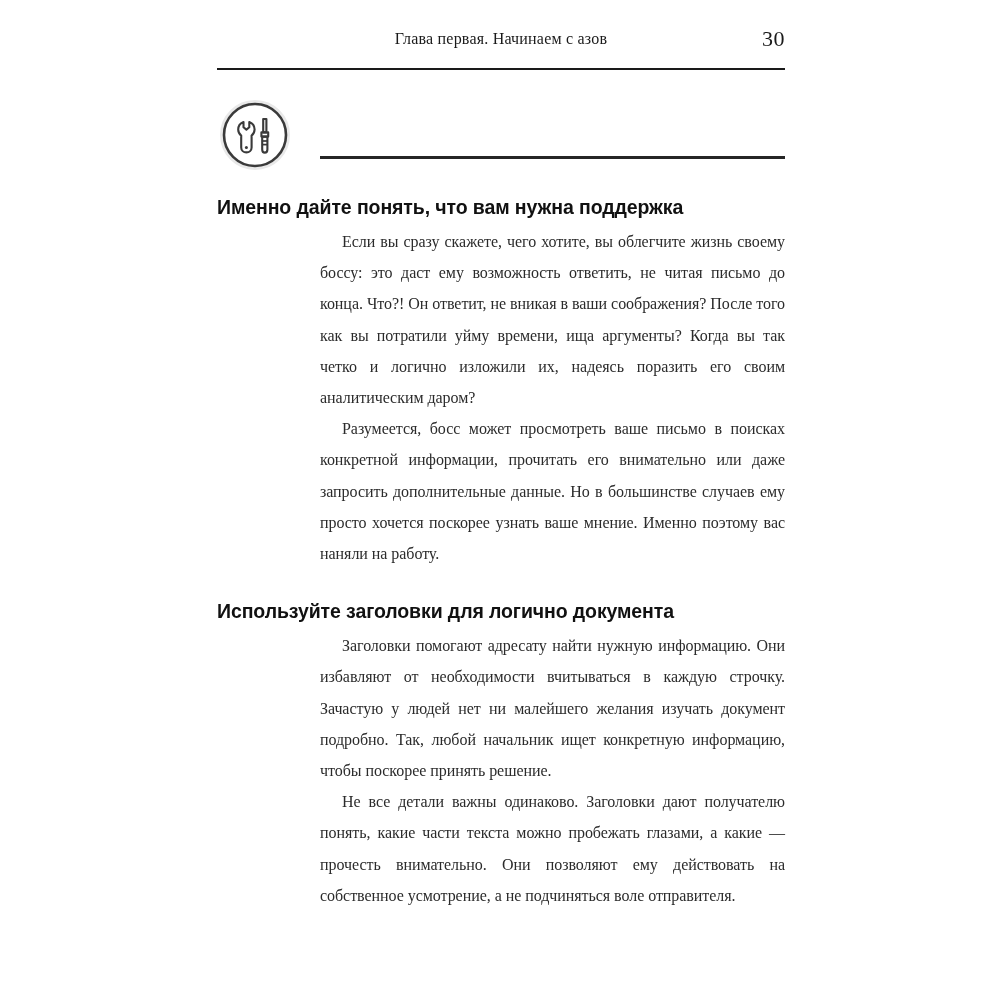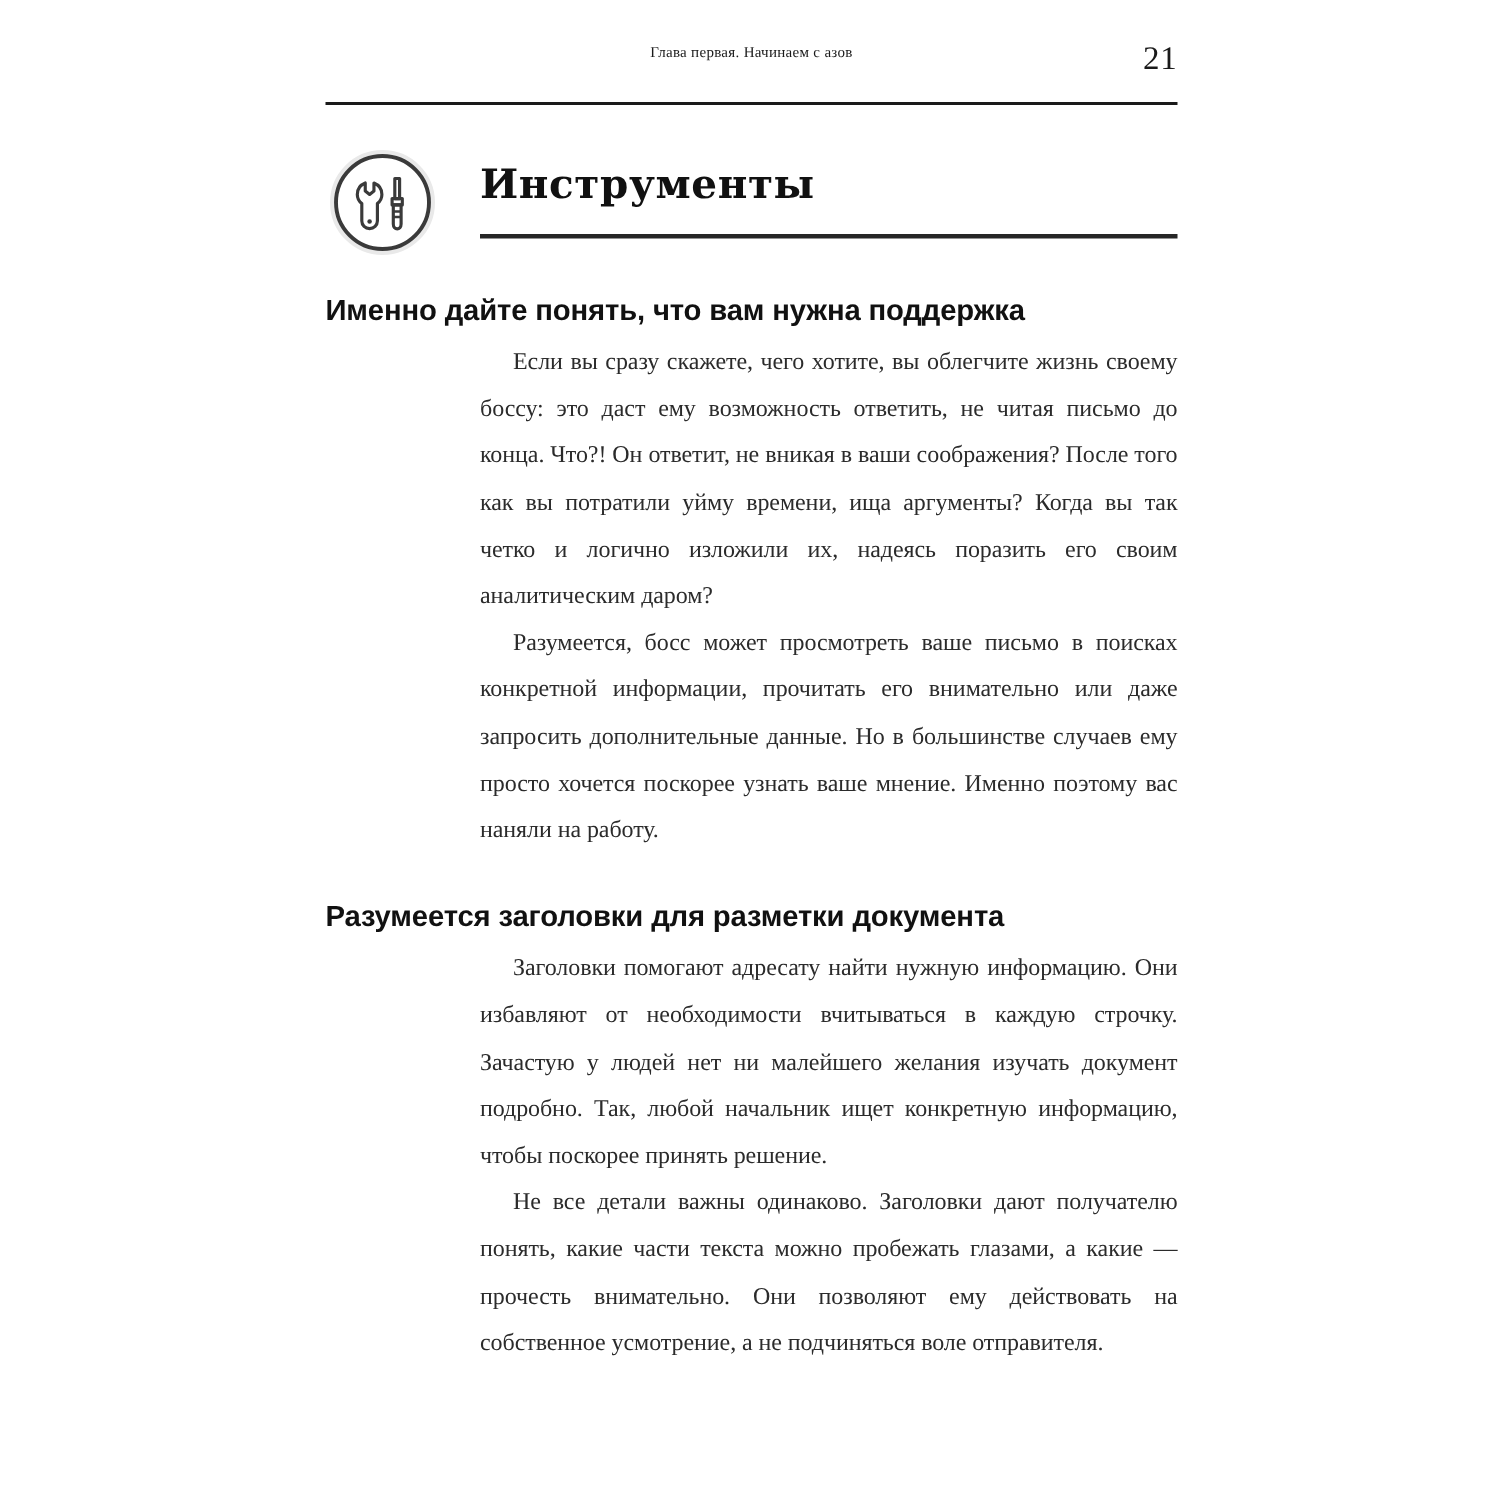--- a/index.html
+++ b/index.html
@@ -29,21 +29,21 @@
     left: 217px;
     top: 30px;
     width: 568px;
     height: 26px;
     display: flex;
     align-items: baseline;
     justify-content: center;
   }
   .running-head-title {
     font-family: "Liberation Serif", serif;
-    font-size: 10px;
+    font-size: 16px;
     color: #1a1a1a;
     letter-spacing: 0.2px;
     white-space: nowrap;
   }
   .page-number {
     position: absolute;
     right: 0;
     top: -4px;
     font-family: "Liberation Serif", serif;
     font-size: 22px;
@@ -134,21 +134,21 @@
   }
   .gap-before-sub  { height: 30px; }
 </style>
 </head>
 <body>
 
 <div class="page">
 
   <div class="running-head">
     <span class="running-head-title">Глава первая. Начинаем с азов</span>
-    <span class="page-number">21</span>
+    <span class="page-number">30</span>
   </div>
   <div class="head-rule"></div>
 
   <div class="section-head">
 
     <div class="badge">
       <svg width="72" height="72" viewBox="0 0 72 72" aria-hidden="true">
         <circle cx="36" cy="36" r="33.5" fill="#ffffff" stroke="#e9e9e9" stroke-width="3"></circle>
         <circle cx="36" cy="36" r="31" fill="none" stroke="#3a3a3a" stroke-width="2.6"></circle>
 
@@ -162,35 +162,34 @@
         <path d="M44.2 20.0 L47.4 20.0 L47.4 33.4 L44.2 33.4 Z" fill="none" stroke="#3a3a3a" stroke-width="2.1" stroke-linejoin="round"></path>
         <path d="M42.4 33.4 L49.2 33.4 L49.2 37.6 L42.4 37.6 Z" fill="none" stroke="#3a3a3a" stroke-width="2.1" stroke-linejoin="round"></path>
         <path d="M43.2 37.6 L48.4 37.6 L48.4 50.4
                  C48.4 52.4 47.1 53.6 45.8 53.6
                  C44.5 53.6 43.2 52.4 43.2 50.4 Z" fill="none" stroke="#3a3a3a" stroke-width="2.1" stroke-linejoin="round"></path>
         <line x1="43.4" y1="42.0" x2="48.3" y2="42.0" stroke="#3a3a3a" stroke-width="1.7"></line>
         <line x1="43.4" y1="45.6" x2="48.3" y2="45.6" stroke="#3a3a3a" stroke-width="1.7"></line>
       </svg>
     </div>
 
-    <div class="section-title">Инструменты</div>
     <div class="section-rule"></div>
   </div>
 
   <div class="content">
 
     <h2 class="sub">Именно дайте понять, что вам нужна поддержка</h2>
     <div class="para-block">
       <p class="body">Если вы сразу скажете, чего хотите, вы облегчите жизнь своему боссу: это даст ему возможность ответить, не читая письмо до конца. Что?! Он ответит, не вникая в ваши сооб­ражения? После того как вы потратили уйму времени, ища аргументы? Когда вы так четко и логично изложили их, на­деясь поразить его своим аналитическим даром?</p>
       <p class="body">Разумеется, босс может просмотреть ваше письмо в по­исках конкретной информации, прочитать его внимательно или даже запросить дополнительные данные. Но в боль­шинстве случаев ему просто хочется поскорее узнать ваше мнение. Именно поэтому вас наняли на работу.</p>
     </div>
 
     <div class="gap-before-sub"></div>
 
-    <h2 class="sub">Разумеется заголовки для разметки документа</h2>
+    <h2 class="sub">Используйте заголовки для логично документа</h2>
     <div class="para-block">
       <p class="body">Заголовки помогают адресату найти нужную информацию. Они избавляют от необходимости вчитываться в каждую строчку. Зачастую у людей нет ни малейшего желания изу­чать документ подробно. Так, любой начальник ищет кон­кретную информацию, чтобы поскорее принять решение.</p>
       <p class="body">Не все детали важны одинаково. Заголовки дают полу­чателю понять, какие части текста можно пробежать глаза­ми, а какие — прочесть внимательно. Они позволяют ему действовать на собственное усмотрение, а не подчиняться воле отправителя.</p>
     </div>
 
     <div class="gap-before-sub"></div>
 
   </div>
 </div>
 

